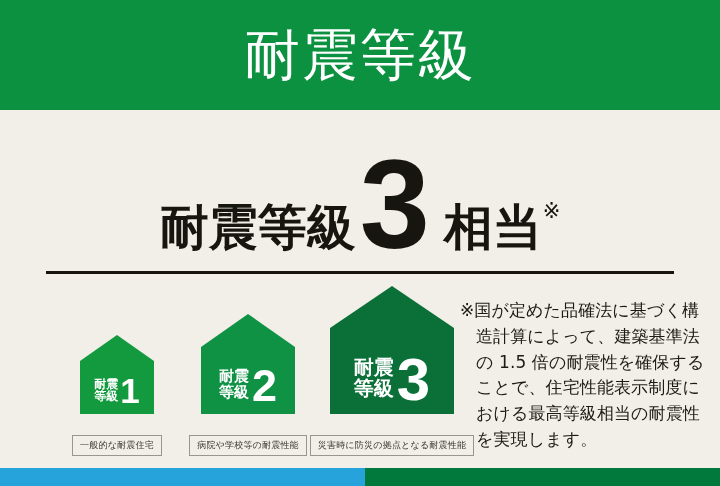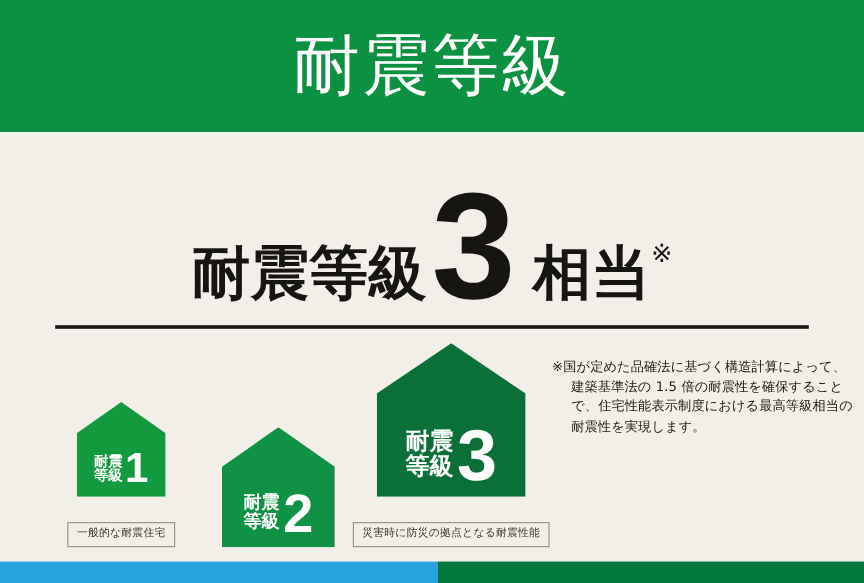--- a/index.html
+++ b/index.html
@@ -104,21 +104,21 @@
     position: absolute;
     left: 0;
     top: 290px;
     width: 720px;
     height: 166px;
   }
 
   
   .houses {
     position: absolute;
-    left: 40px;
+    left: 56px;
     top: 0;
     width: 420px;
     height: 166px;
   }
   .house-col {
     position: absolute;
     bottom: 0;
     display: flex;
     flex-direction: column;
     align-items: center;
@@ -192,21 +192,21 @@
     letter-spacing: 0.2px;
   }
 
   
   .note {
     position: absolute;
     left: 460px;
     top: 8px;
     width: 240px;
     color: #1d1a13;
-    font-size: 11px;
+    font-size: 17px;
     line-height: 1.52;
     letter-spacing: 0.1px;
     text-indent: -16px;
     padding-left: 16px;
   }
 
   
   .bottom-bar {
     position: absolute;
     left: 0;
@@ -264,20 +264,21 @@
             <path d="M47 0 L94 33 L94 100 L0 100 L0 33 Z" fill="#109245"></path>
           </svg>
           <div class="house-label">
             <span class="house-kanji">
               <span>耐震</span>
               <span>等級</span>
             </span>
             <span class="house-num">2</span>
           </div>
         </div>
+        <div class="caption">病院や学校等の耐震性能</div>
       </div>
 
       <div class="house-col c3">
         <div class="house">
           <svg class="house-shape" viewBox="0 0 124 128" preserveAspectRatio="none">
             <path d="M62 0 L124 42 L124 128 L0 128 L0 42 Z" fill="#0b7038"></path>
           </svg>
           <div class="house-label">
             <span class="house-kanji">
               <span>耐震</span>

